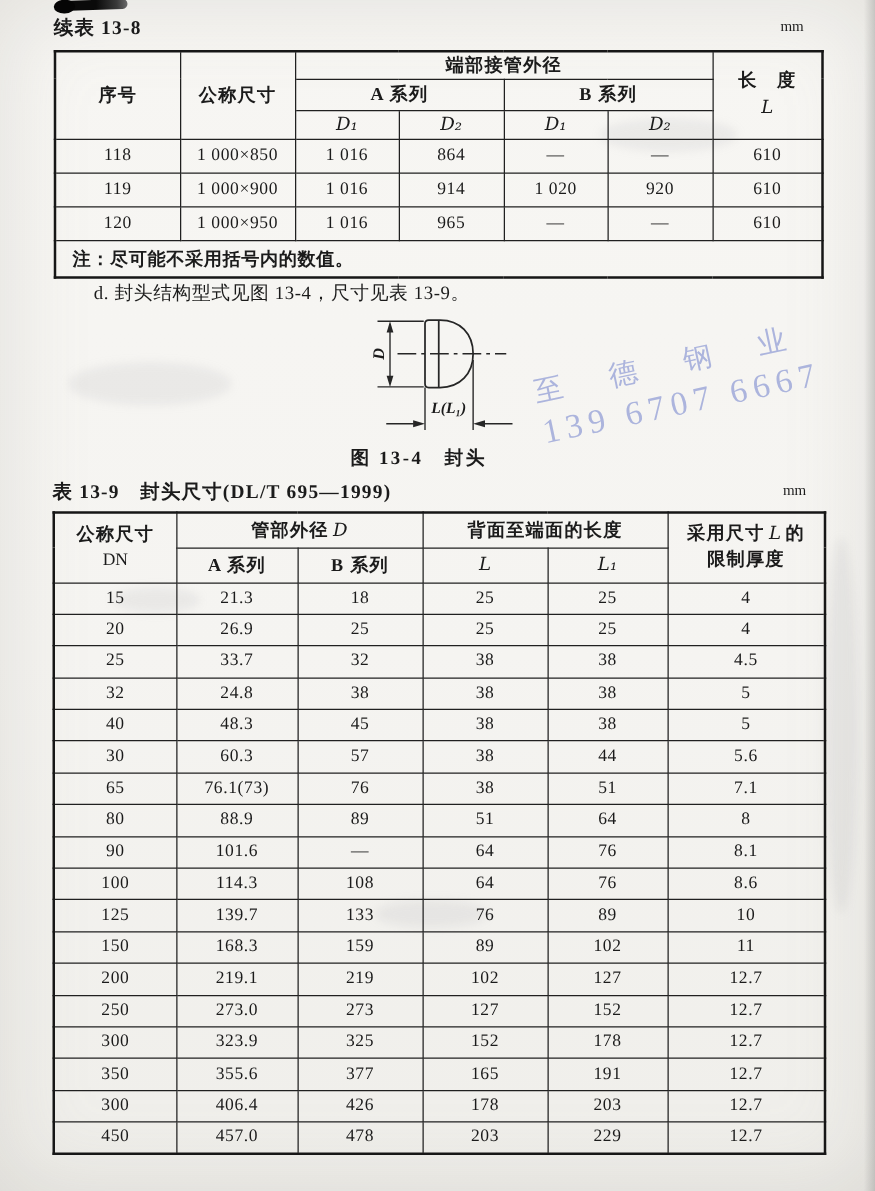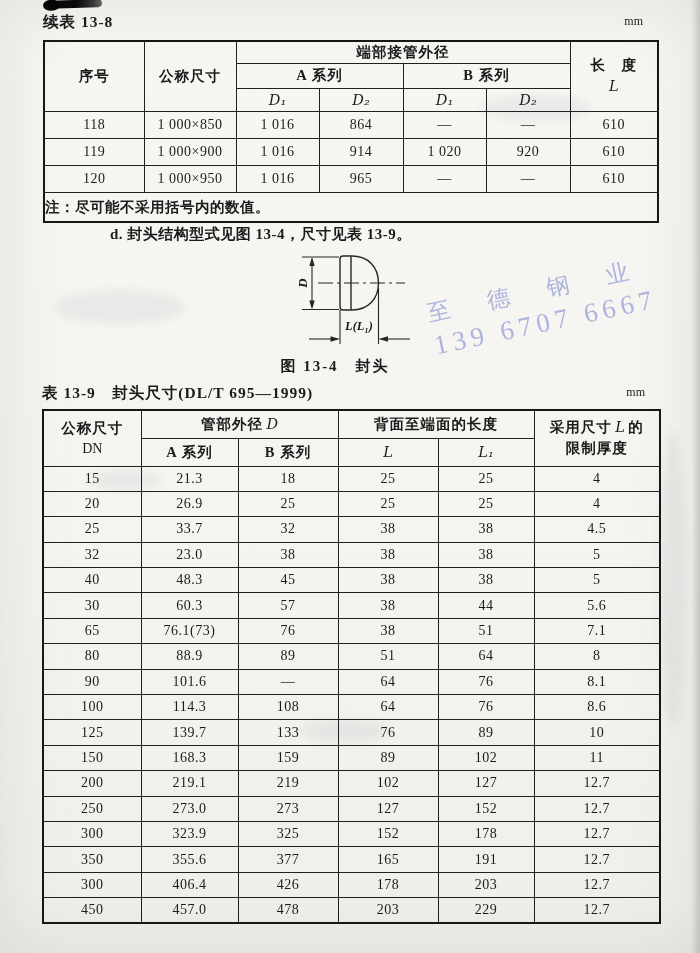--- a/index.html
+++ b/index.html
@@ -37,31 +37,31 @@
     font-size:14px; font-weight:normal; padding:0; overflow:hidden; }
   table { border:2.5px solid #161616; }
   .cjk-h { font-size:14.5px; font-weight:600; letter-spacing:1px; }
   .var { font-style:italic; font-family:"DejaVu Serif",serif; font-size:14.5px; }
   .num { letter-spacing:.5px; }
 
   #tbl138 { left:43px; top:40px; width:614px; }
   #tbl138 tr.hr1 { height:22px; } #tbl138 tr.hr2 { height:25px; } #tbl138 tr.hr3 { height:23px; }
   #tbl138 tbody tr { height:27.3px; }
   #tbl138 tr.note-row { height:29px; }
-  #tbl138 .note-cell { text-align:left; font-weight:600;
+  #tbl138 .note-cell { text-align:left; padding-left:13px; font-weight:600;
     font-size:14.5px; letter-spacing:.5px; }
 
   #tbl139 { left:42px; top:409px; width:617px; }
   #tbl139 tr.hr1, #tbl139 tr.hr2 { height:28px; }
   #tbl139 tbody tr { height:25.4px; }
   .two-line { line-height:1.45; }
 
   
-  .para-d { position:absolute; left:75px; top:225px; font-size:15px; font-weight:700;
-    letter-spacing:.5px;margin-left:35px; }
+  .para-d { position:absolute; left:75px; top:225px; font-size:15px; font-weight:400;
+    letter-spacing:.5px; }
 
   
   .figure { position:absolute; left:240px; top:250px; width:200px; height:106px; }
   .fig-caption { position:absolute; left:225px; top:357px; width:220px; text-align:center;
     font-size:15px; font-weight:700; letter-spacing:2px; }
 
   
   .watermark { position:absolute; left:428px; top:268px; width:290px;
     transform:rotate(-12deg); color:#9aa5d8; opacity:.8; pointer-events:none; }
   .watermark .wl1 { font-size:23px; letter-spacing:16px; white-space:nowrap; }
@@ -259,21 +259,21 @@
         <tr>
           <td class="num">25</td>
           <td class="num">33.7</td>
           <td class="num">32</td>
           <td class="num">38</td>
           <td class="num">38</td>
           <td class="num">4.5</td>
         </tr>
         <tr>
           <td class="num">32</td>
-          <td class="num">23.0</td>
+          <td class="num">24.8</td>
           <td class="num">38</td>
           <td class="num">38</td>
           <td class="num">38</td>
           <td class="num">5</td>
         </tr>
         <tr>
           <td class="num">40</td>
           <td class="num">48.3</td>
           <td class="num">45</td>
           <td class="num">38</td>

